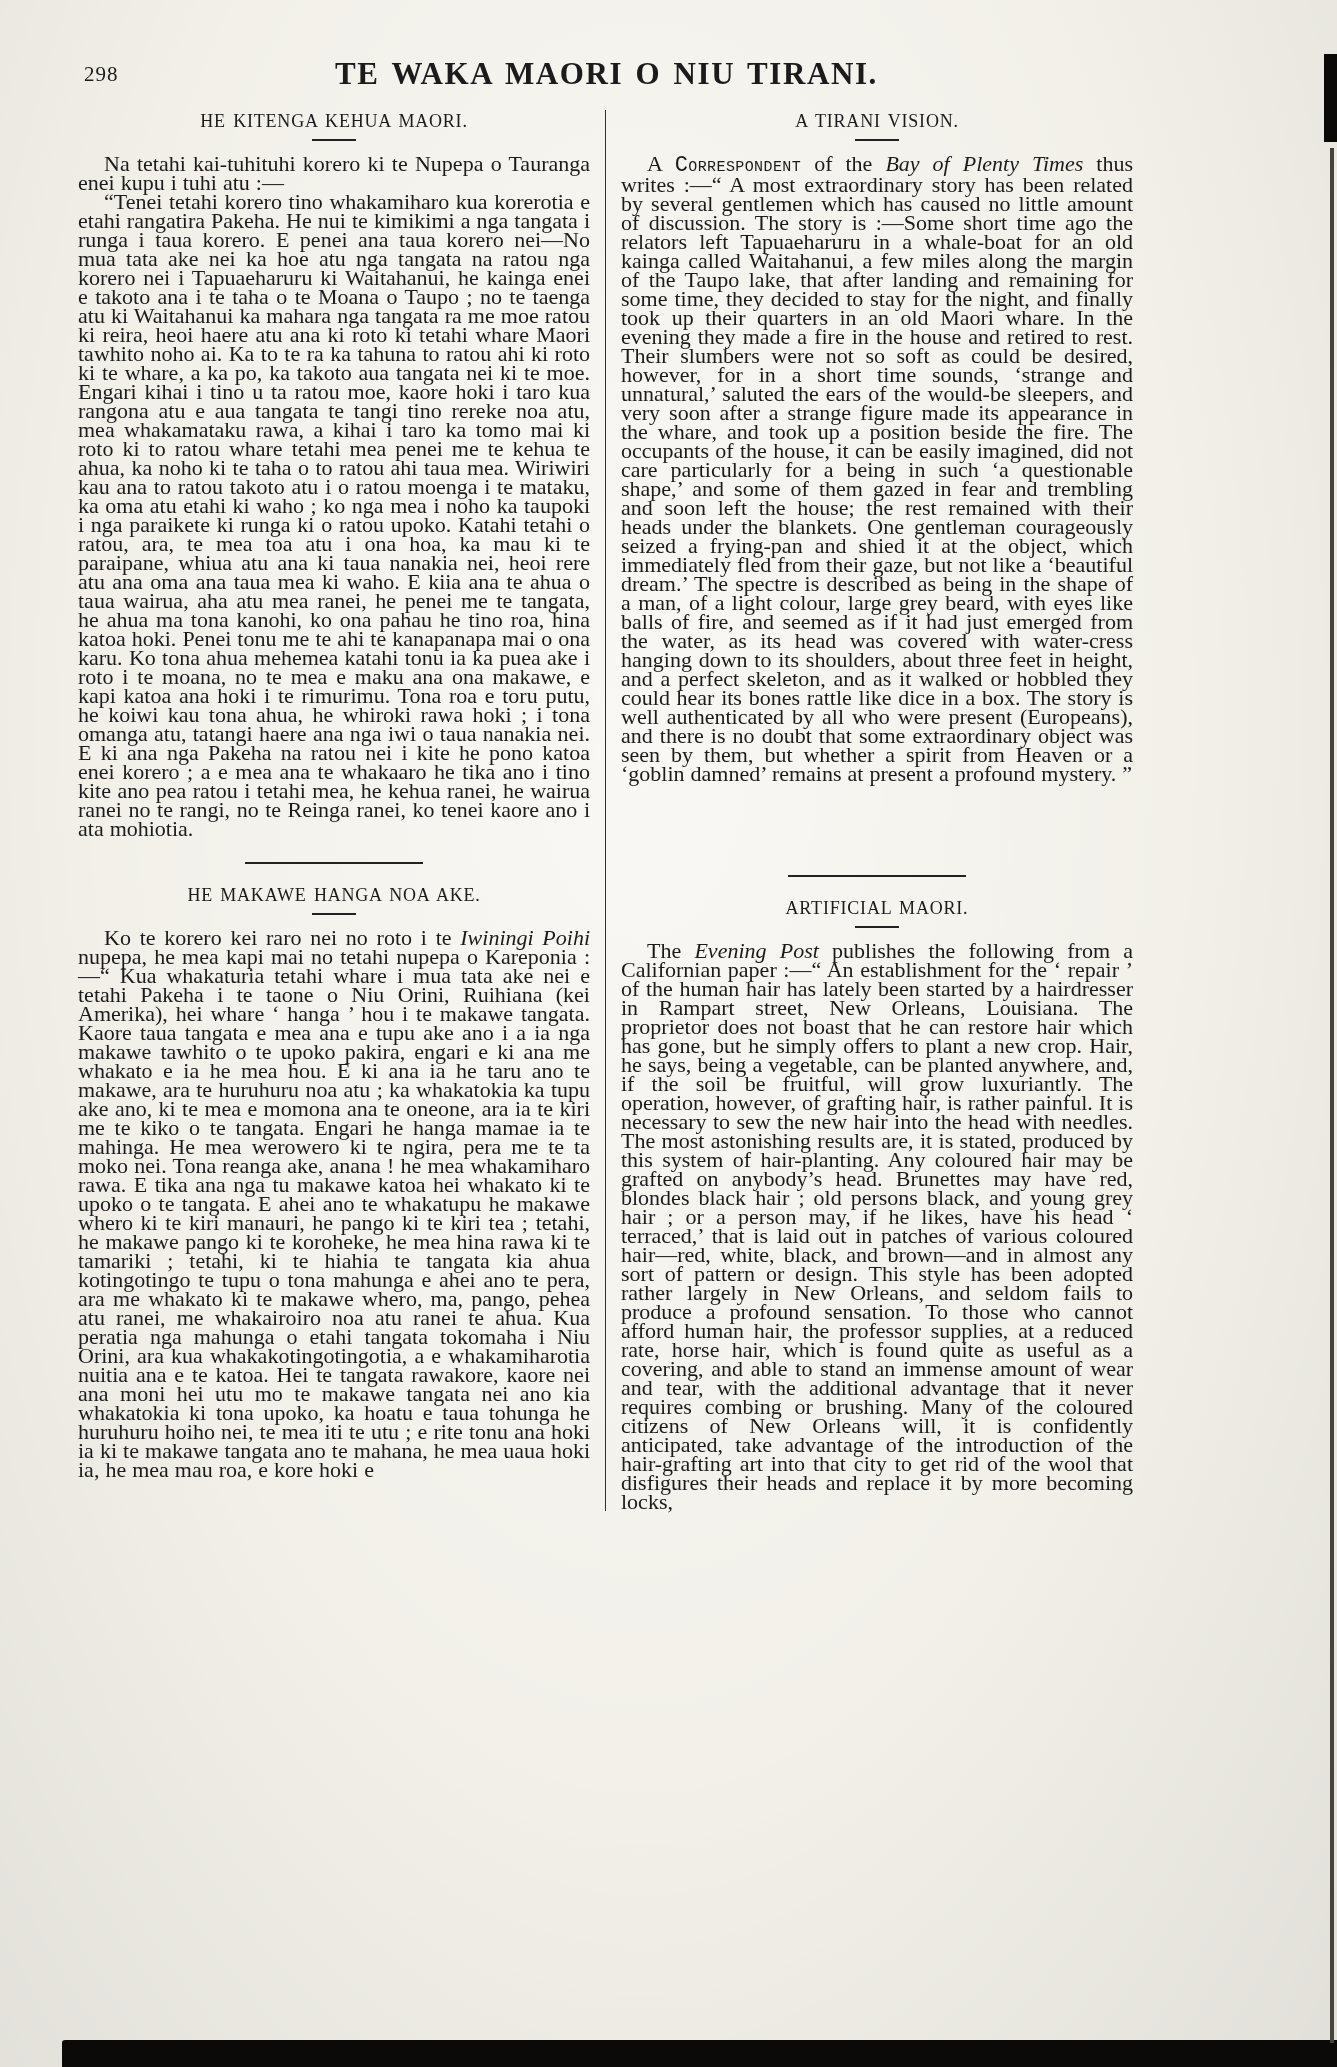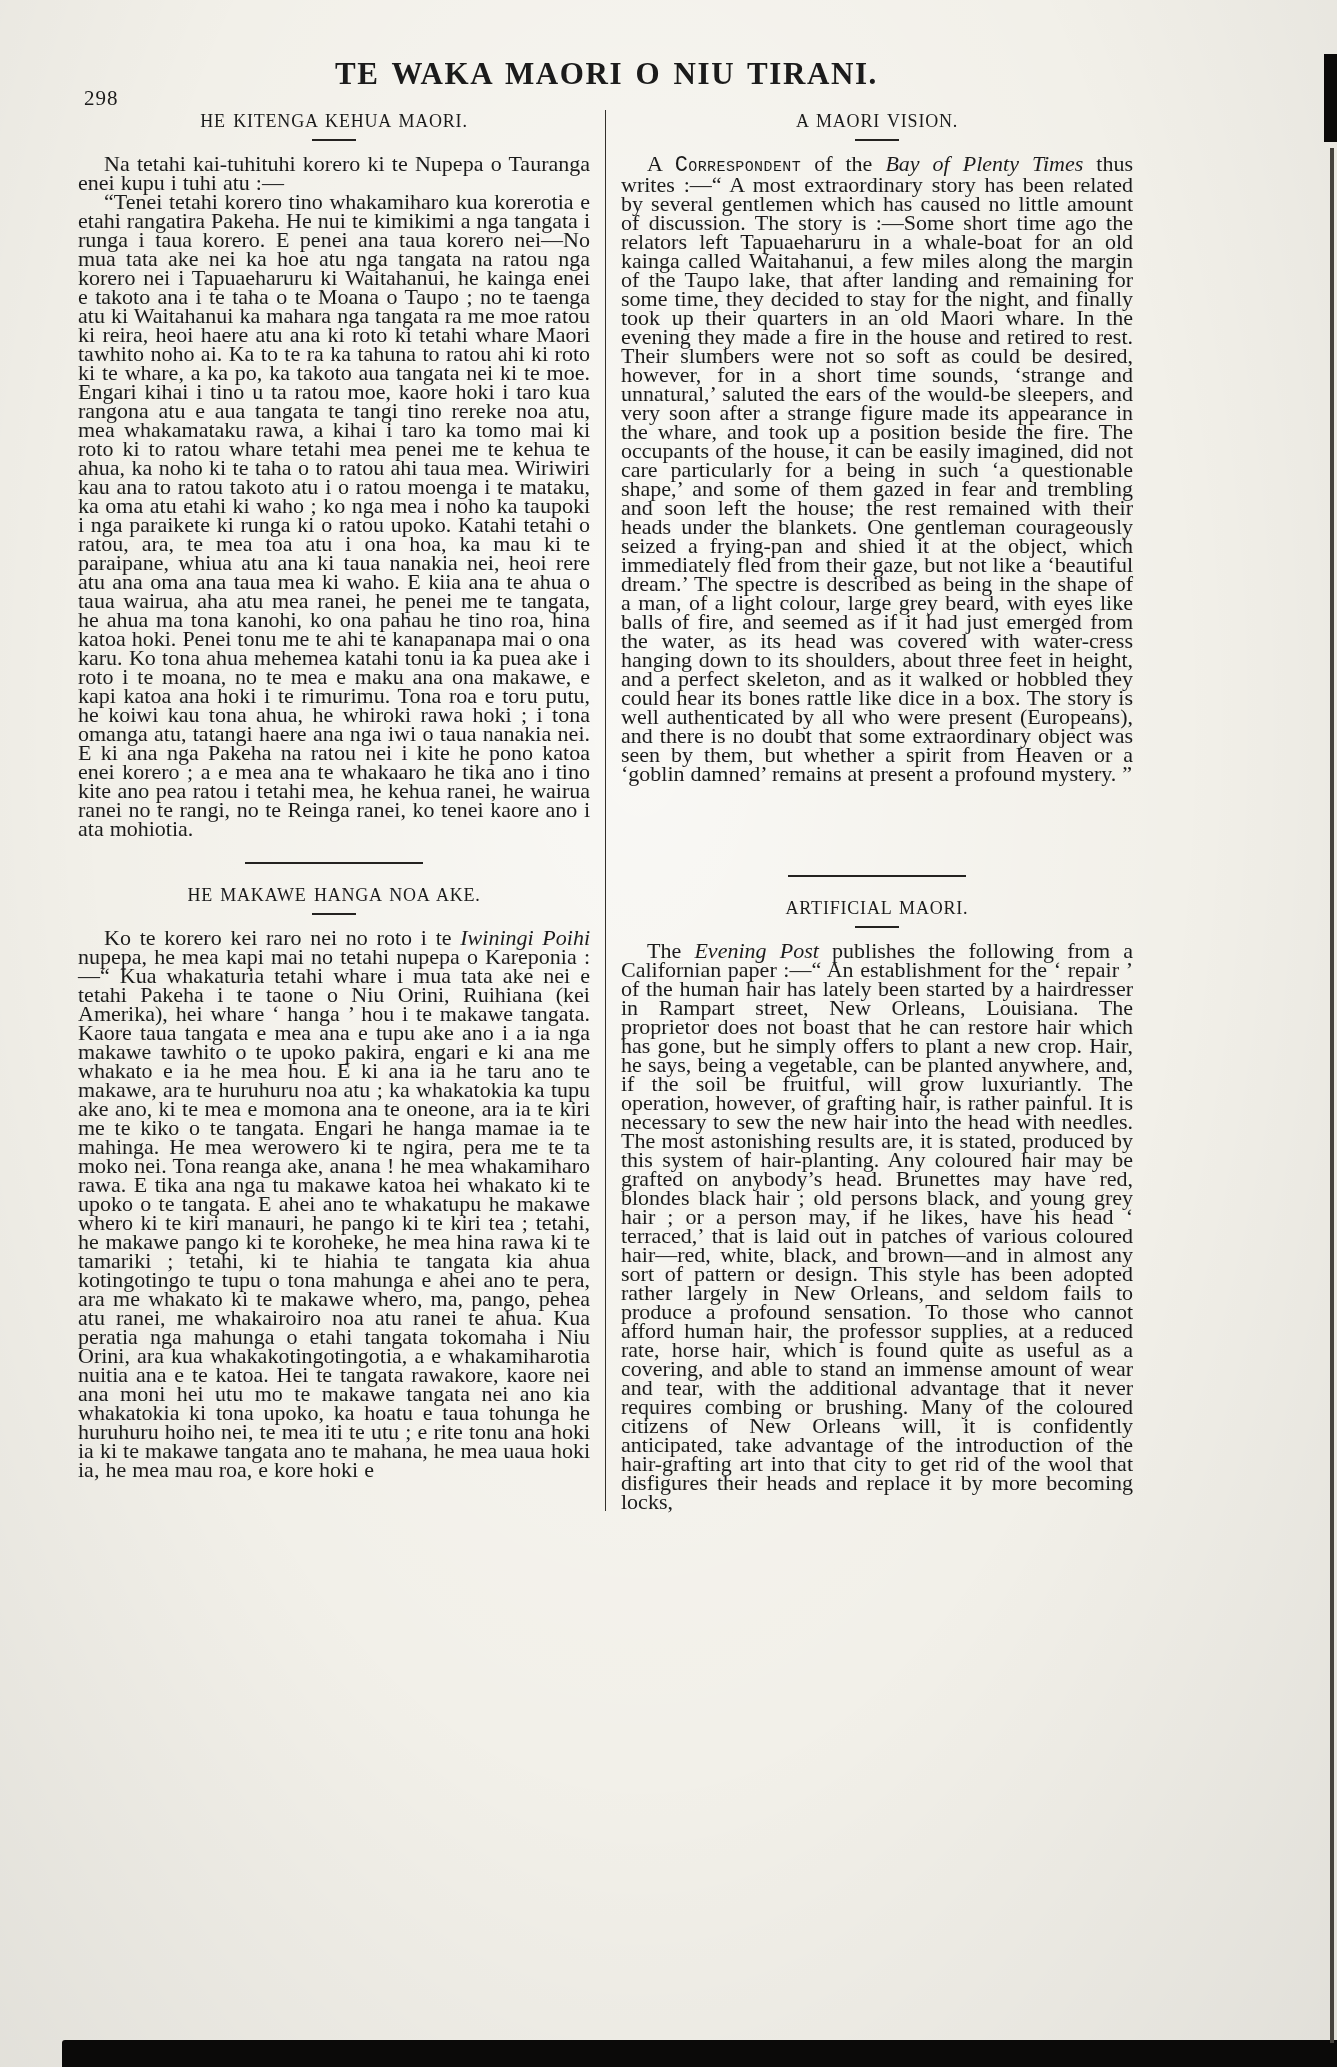--- a/index.html
+++ b/index.html
@@ -12,21 +12,21 @@
       #f2f0e9;
     position:relative;
   }
   .scan-page { position:absolute; inset:0; padding:56px 0 0 78px; }
   .content { width:1057px; position:relative; }
 
   
   .page-header { position:relative; height:32px; margin-bottom:22px; }
   .page-number {
     position:absolute; left:6px; top:6px;
-    font-size:21px; letter-spacing:1px;margin-top:24px;
+    font-size:21px; letter-spacing:1px;
   }
   .masthead {
     text-align:center; font-size:31px; font-weight:bold;
     letter-spacing:1.6px; word-spacing:3px; white-space:nowrap;
   }
 
   
   .columns { display:flex; align-items:stretch; }
   .column { width:512px; }
   .column-divider { width:1px; background:#33302c; margin:0 15px; align-self:stretch; }
@@ -87,21 +87,21 @@
           <h2 class="article-title">HE MAKAWE HANGA NOA AKE.</h2>
           <div class="title-rule"></div>
           <p class="body-para">Ko te korero kei raro nei no roto i te <i>Iwiningi Poihi</i> nupepa, he mea kapi mai no tetahi nupepa o Kareponia :—“ Kua whakaturia tetahi whare i mua tata ake nei e tetahi Pakeha i te taone o Niu Orini, Ruihiana (kei Amerika), hei whare ‘ hanga ’ hou i te makawe tangata. Kaore taua tangata e mea ana e tupu ake ano i a ia nga makawe tawhito o te upoko pakira, engari e ki ana me whakato e ia he mea hou. E ki ana ia he taru ano te makawe, ara te huruhuru noa atu ; ka whakatokia ka tupu ake ano, ki te mea e momona ana te oneone, ara ia te kiri me te kiko o te tangata. Engari he hanga mamae ia te mahinga. He mea werowero ki te ngira, pera me te ta moko nei. Tona reanga ake, anana ! he mea whakamiharo rawa. E tika ana nga tu makawe katoa hei whakato ki te upoko o te tangata. E ahei ano te whakatupu he makawe whero ki te kiri manauri, he pango ki te kiri tea ; tetahi, he makawe pango ki te koroheke, he mea hina rawa ki te tamariki ; tetahi, ki te hiahia te tangata kia ahua kotingotingo te tupu o tona mahunga e ahei ano te pera, ara me whakato ki te makawe whero, ma, pango, pehea atu ranei, me whakairoiro noa atu ranei te ahua. Kua peratia nga mahunga o etahi tangata tokomaha i Niu Orini, ara kua whakakotingotingotia, a e whakamiharotia nuitia ana e te katoa. Hei te tangata rawakore, kaore nei ana moni hei utu mo te makawe tangata nei ano kia whakatokia ki tona upoko, ka hoatu e taua tohunga he huruhuru hoiho nei, te mea iti te utu ; e rite tonu ana hoki ia ki te makawe tangata ano te mahana, he mea uaua hoki ia, he mea mau roa, e kore hoki e</p>
         </article>
       </section>
 
       <div class="column-divider"></div>
 
       <section class="column right">
         <article>
-          <h2 class="article-title">A MAORI VISION.</h2>
+          <h2 class="article-title">A TIRANI VISION.</h2>
           <div class="title-rule"></div>
           <p class="body-para">A <span class="smallcaps">Correspondent</span> of the <i>Bay of Plenty Times</i> thus writes :—“ A most extraordinary story has been related by several gentlemen which has caused no little amount of discussion. The story is :—Some short time ago the relators left Tapuaeharuru in a whale-boat for an old kainga called Waitahanui, a few miles along the margin of the Taupo lake, that after landing and remaining for some time, they decided to stay for the night, and finally took up their quarters in an old Maori whare. In the evening they made a fire in the house and retired to rest. Their slumbers were not so soft as could be desired, however, for in a short time sounds, ‘strange and unnatural,’ saluted the ears of the would-be sleepers, and very soon after a strange figure made its appearance in the whare, and took up a position beside the fire. The occupants of the house, it can be easily imagined, did not care particularly for a being in such ‘a questionable shape,’ and some of them gazed in fear and trembling and soon left the house; the rest remained with their heads under the blankets. One gentleman courageously seized a frying-pan and shied it at the object, which immediately fled from their gaze, but not like a ‘beautiful dream.’ The spectre is described as being in the shape of a man, of a light colour, large grey beard, with eyes like balls of fire, and seemed as if it had just emerged from the water, as its head was covered with water-cress hanging down to its shoulders, about three feet in height, and a perfect skeleton, and as it walked or hobbled they could hear its bones rattle like dice in a box. The story is well authenticated by all who were present (Europeans), and there is no doubt that some extraordinary object was seen by them, but whether a spirit from Heaven or a ‘goblin damned’ remains at present a profound mystery. ”</p>
         </article>
 
         <div class="article-separator deep"></div>
 
         <article>
           <h2 class="article-title">ARTIFICIAL MAORI.</h2>
           <div class="title-rule"></div>
           <p class="body-para">The <i>Evening Post</i> publishes the following from a Californian paper :—“ An establishment for the ‘ repair ’ of the human hair has lately been started by a hairdresser in Rampart street, New Orleans, Louisiana. The proprietor does not boast that he can restore hair which has gone, but he simply offers to plant a new crop. Hair, he says, being a vegetable, can be planted anywhere, and, if the soil be fruitful, will grow luxuriantly. The operation, however, of grafting hair, is rather painful. It is necessary to sew the new hair into the head with needles. The most astonishing results are, it is stated, produced by this system of hair-planting. Any coloured hair may be grafted on anybody’s head. Brunettes may have red, blondes black hair ; old persons black, and young grey hair ; or a person may, if he likes, have his head ‘ terraced,’ that is laid out in patches of various coloured hair—red, white, black, and brown—and in almost any sort of pattern or design. This style has been adopted rather largely in New Orleans, and seldom fails to produce a profound sensation. To those who cannot afford human hair, the professor supplies, at a reduced rate, horse hair, which is found quite as useful as a covering, and able to stand an immense amount of wear and tear, with the additional advantage that it never requires combing or brushing. Many of the coloured citizens of New Orleans will, it is confidently anticipated, take advantage of the introduction of the hair-grafting art into that city to get rid of the wool that disfigures their heads and replace it by more becoming locks,</p>

